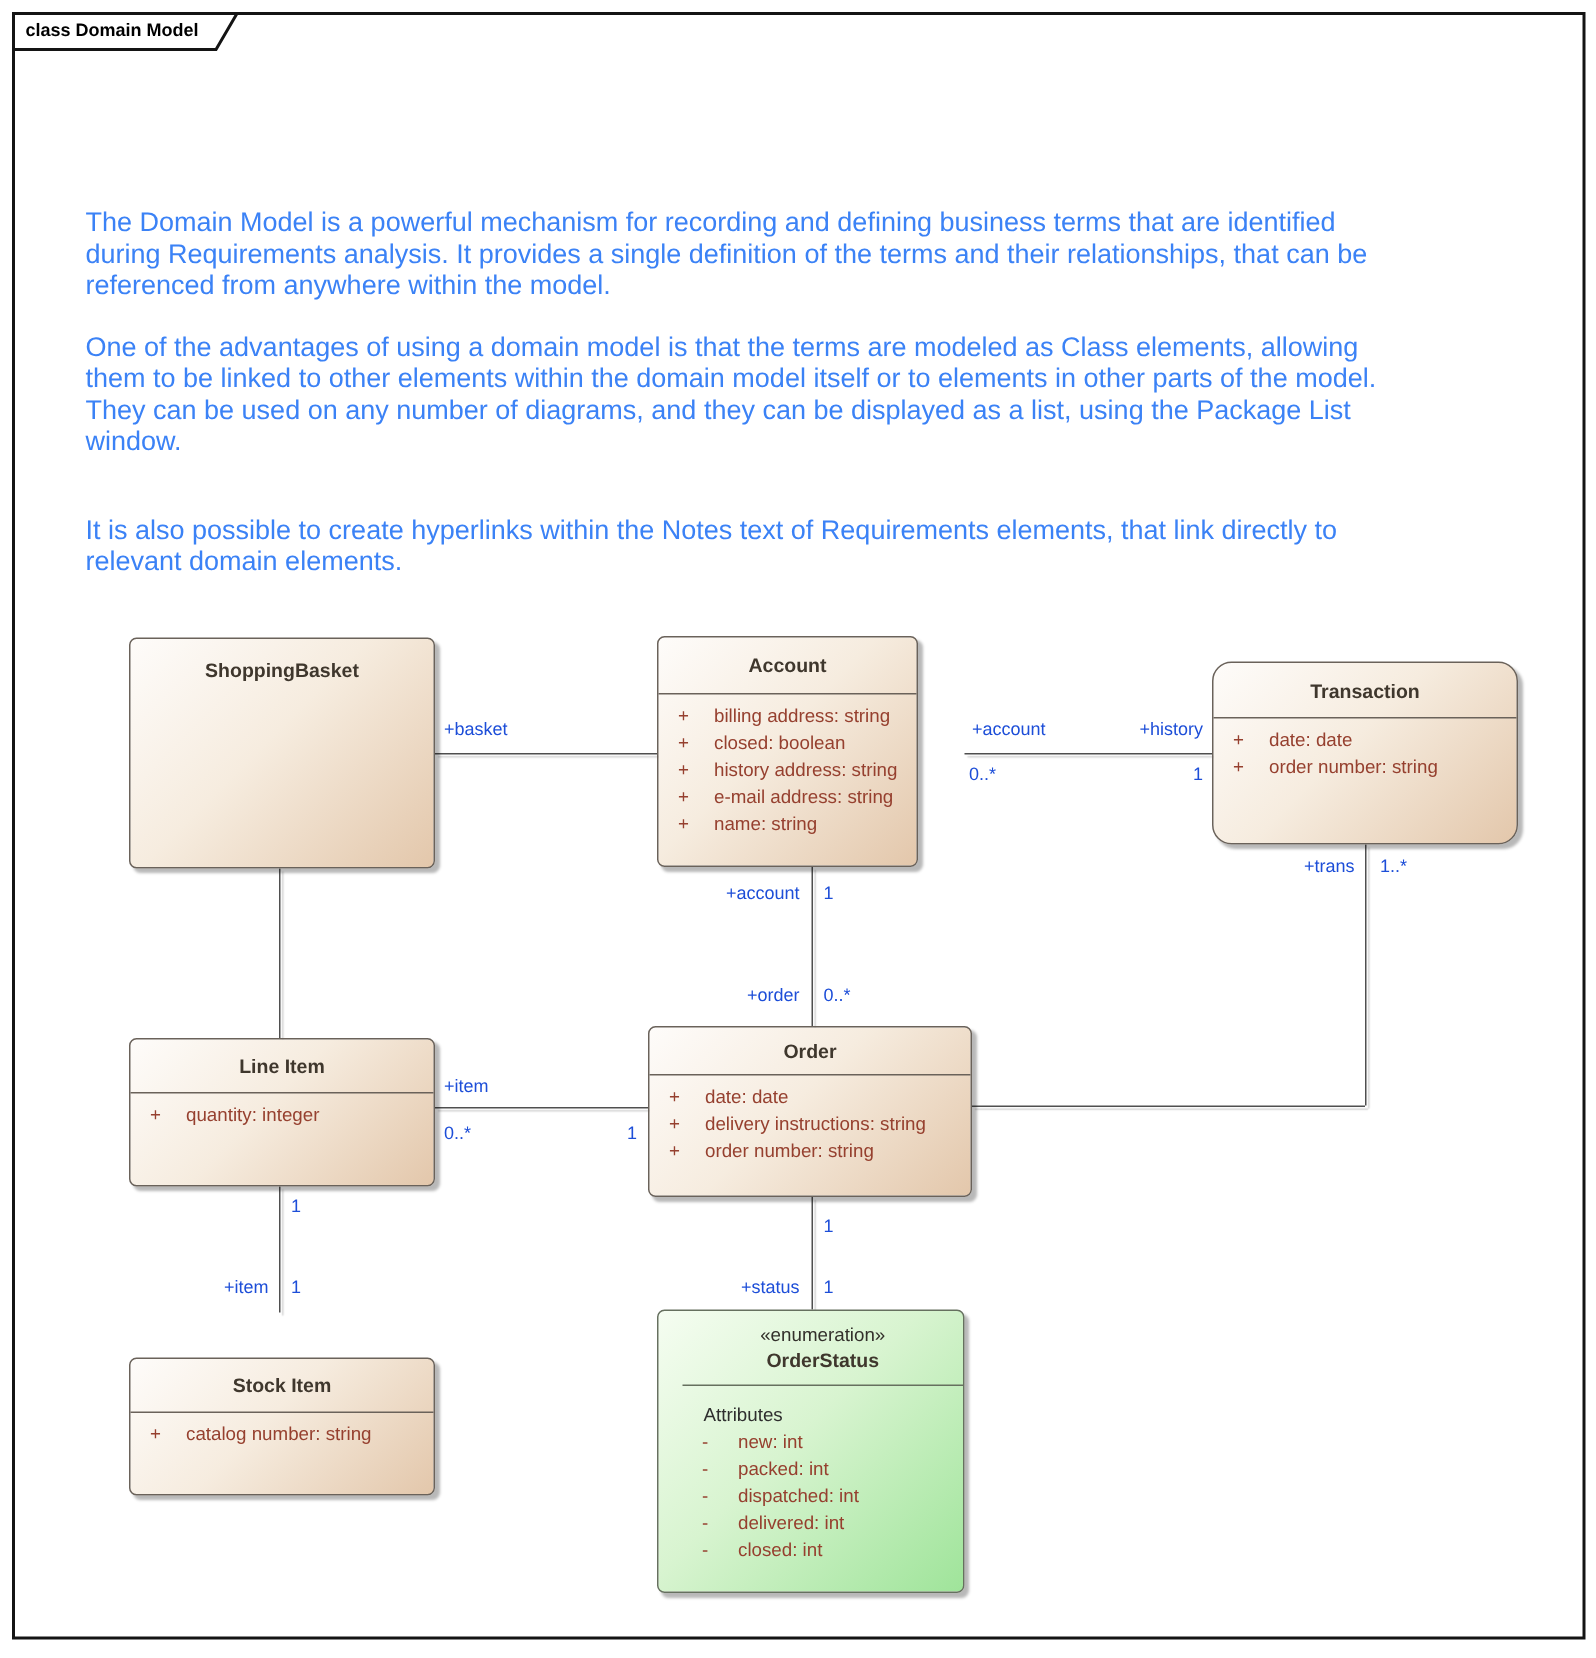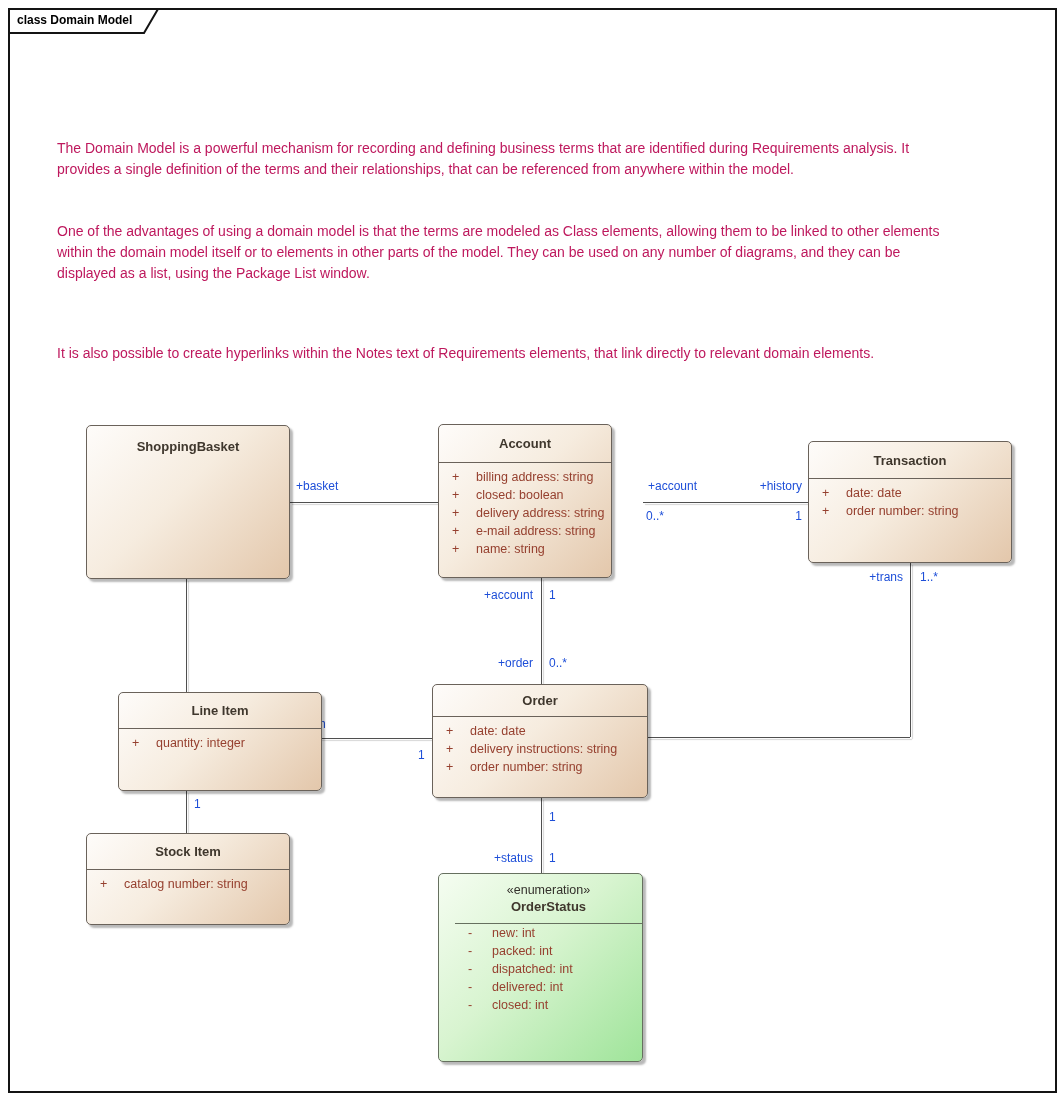--- a/index.html
+++ b/index.html
@@ -7,21 +7,21 @@
   .canvas { position:relative; width:1064px; height:1105px; background:#ffffff; overflow:hidden; }
 
   
   .frame { position:absolute; left:8px; top:8px; width:1049px; height:1085px;
            border:2px solid #141414; background:#ffffff; }
   .tab-svg { position:absolute; left:8px; top:8px; }
   .tab-label { position:absolute; left:17px; top:13px; font-size:12px; font-weight:bold; color:#000; white-space:nowrap; }
 
   
   .page-title { position:absolute; left:55px; top:70px; font-size:42px; color:#000; letter-spacing:0px; }
-  .para { position:absolute; left:57px; width:884px; font-size:14px; line-height:21px; color:#be185d; }
+  .para { position:absolute; left:57px; width:884px; font-size:18px; line-height:21px; color:#3b82f6; }
   .para1 { top:138px; } .para2 { top:221px; } .para3 { top:303px;margin-top:40px; }
 
   
   .cls { position:absolute; border:1px solid #6a625a; border-radius:5px;
          background:linear-gradient(135deg,#fefcfa 0%,#f6ecdf 45%,#e3c7ab 100%);
          box-shadow:3px 3px 2px rgba(0,0,0,0.28); }
   .cls.enum { background:linear-gradient(135deg,#f5fdf1 0%,#d8f4d0 45%,#9fe49a 100%); border-color:#66705f; }
   .cls-title { display:flex; flex-direction:column; align-items:center; justify-content:center;
                font-weight:bold; font-size:13px; color:#3f372d; }
   .cls-title.sep { border-bottom:1px solid #6a625a; }
@@ -102,48 +102,48 @@
       <div class="attr-row">
           <span class="vis">+</span>
           <span>billing address: string</span>
         </div>
       <div class="attr-row">
           <span class="vis">+</span>
           <span>closed: boolean</span>
         </div>
       <div class="attr-row">
           <span class="vis">+</span>
-          <span>delivery address: string</span>
+          <span>history address: string</span>
         </div>
       <div class="attr-row">
           <span class="vis">+</span>
           <span>e-mail address: string</span>
         </div>
       <div class="attr-row">
           <span class="vis">+</span>
           <span>name: string</span>
         </div>
     </div>
   </div>
 
-  <div class="cls" style="left:808px; top:441px; width:204px; height:122px;">
+  <div class="cls" style="left:808px; top:441px; width:204px; height:122px;border-radius:13px;">
     <div class="cls-title sep" style="height:37px;">Transaction</div>
     <div class="attrs">
       <div class="attr-row">
           <span class="vis">+</span>
           <span>date: date</span>
         </div>
       <div class="attr-row">
           <span class="vis">+</span>
           <span>order number: string</span>
         </div>
     </div>
   </div>
 
-  <div class="cls" style="left:86px; top:692px; width:204px; height:99px;margin-left:32px;">
+  <div class="cls" style="left:86px; top:692px; width:204px; height:99px;">
     <div class="cls-title sep" style="height:36px;">Line Item</div>
     <div class="attrs">
       <div class="attr-row">
           <span class="vis">+</span>
           <span>quantity: integer</span>
         </div>
     </div>
   </div>
 
   <div class="cls" style="left:432px; top:684px; width:216px; height:114px;">
@@ -157,35 +157,36 @@
           <span class="vis">+</span>
           <span>delivery instructions: string</span>
         </div>
       <div class="attr-row">
           <span class="vis">+</span>
           <span>order number: string</span>
         </div>
     </div>
   </div>
 
-  <div class="cls" style="left:86px; top:833px; width:204px; height:92px;">
+  <div class="cls" style="left:86px; top:905px; width:204px; height:92px;">
     <div class="cls-title sep" style="height:36px;">Stock Item</div>
     <div class="attrs">
       <div class="attr-row">
           <span class="vis">+</span>
           <span>catalog number: string</span>
         </div>
     </div>
   </div>
 
   <div class="cls enum" style="left:438px; top:873px; width:205px; height:189px;padding-left:16px;">
     <div class="cls-title sep" style="height:50px; gap:2px;">
       <span class="stereotype">«enumeration»</span>
       <span>OrderStatus</span>
     </div>
+    <div class="section-label">Attributes</div>
     <div>
       <div class="attr-row">
           <span class="vis">-</span>
           <span>new: int</span>
         </div>
       <div class="attr-row">
           <span class="vis">-</span>
           <span>packed: int</span>
         </div>
       <div class="attr-row">

